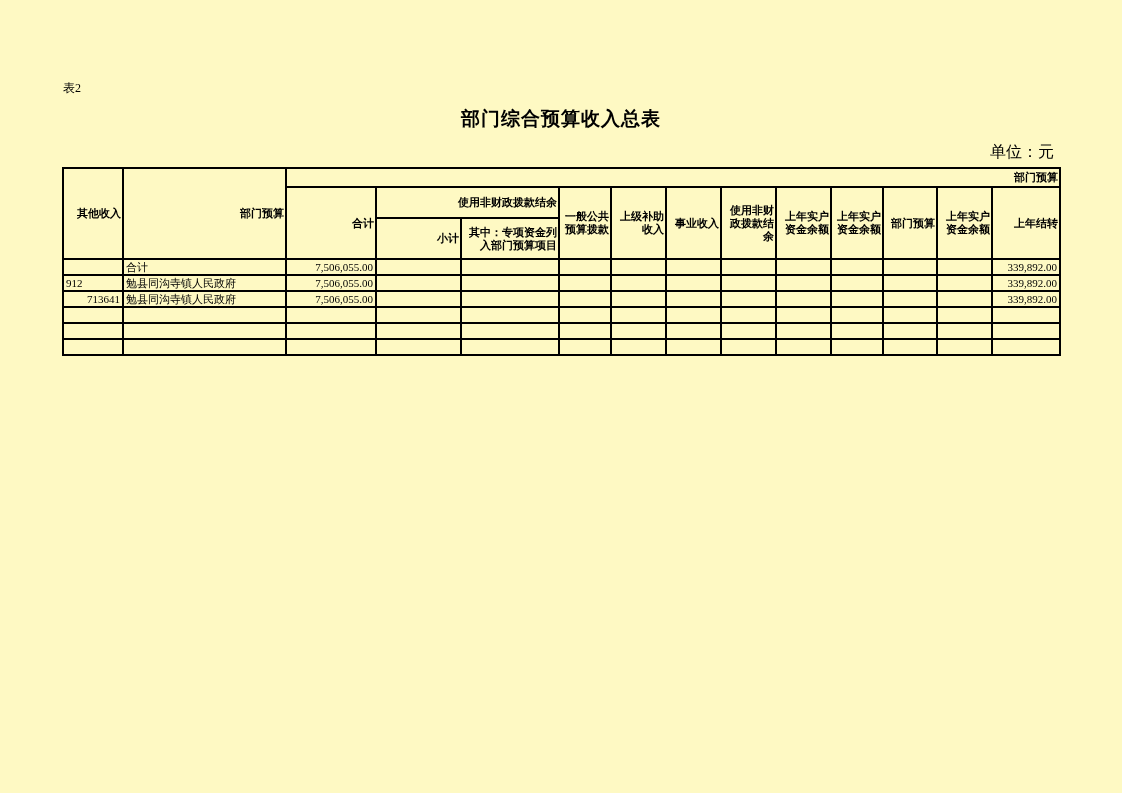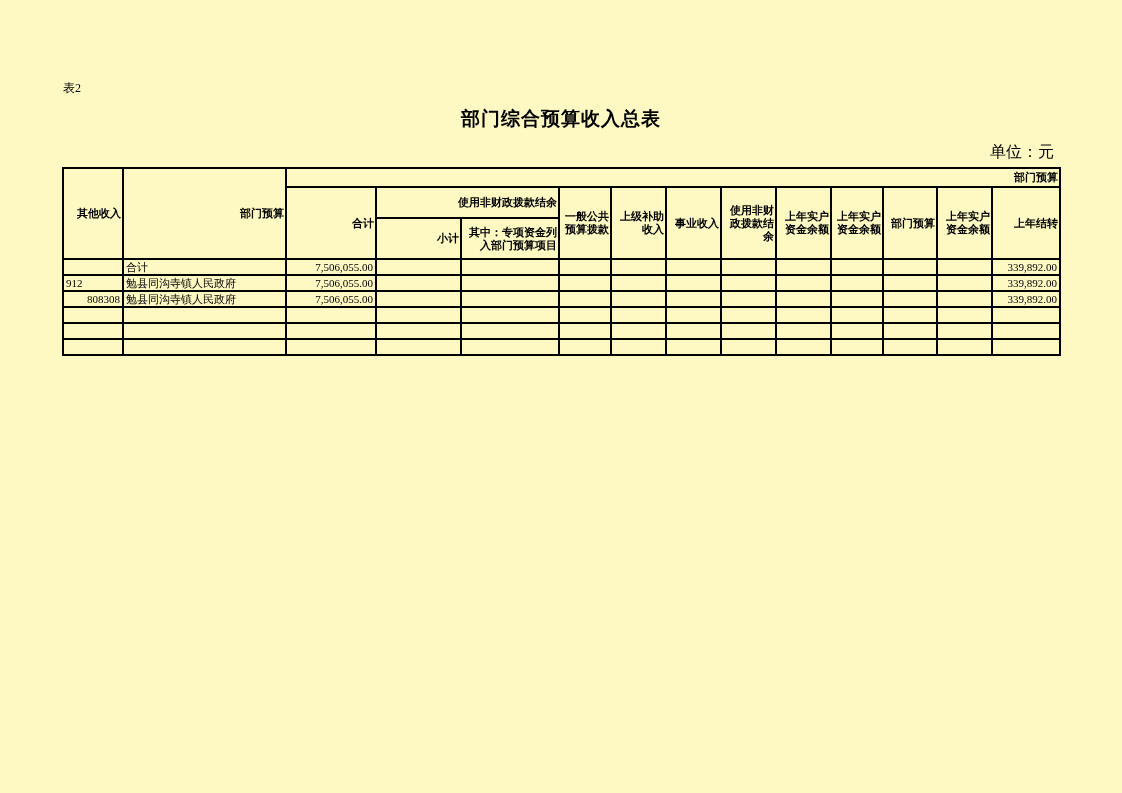--- a/index.html
+++ b/index.html
@@ -161,21 +161,21 @@
         <td class="ar"></td>
         <td class="ar"></td>
         <td class="ar"></td>
         <td class="ar"></td>
         <td class="ar"></td>
         <td class="ar"></td>
         <td class="ar"></td>
         <td class="ar">339,892.00</td>
       </tr>
       <tr class="drow">
-        <td class="ar">808308</td>
+        <td class="ar">713641</td>
         <td class="al">勉县同沟寺镇人民政府</td>
         <td class="ar">7,506,055.00</td>
         <td class="ar"></td>
         <td class="ar"></td>
         <td class="ar"></td>
         <td class="ar"></td>
         <td class="ar"></td>
         <td class="ar"></td>
         <td class="ar"></td>
         <td class="ar"></td>

